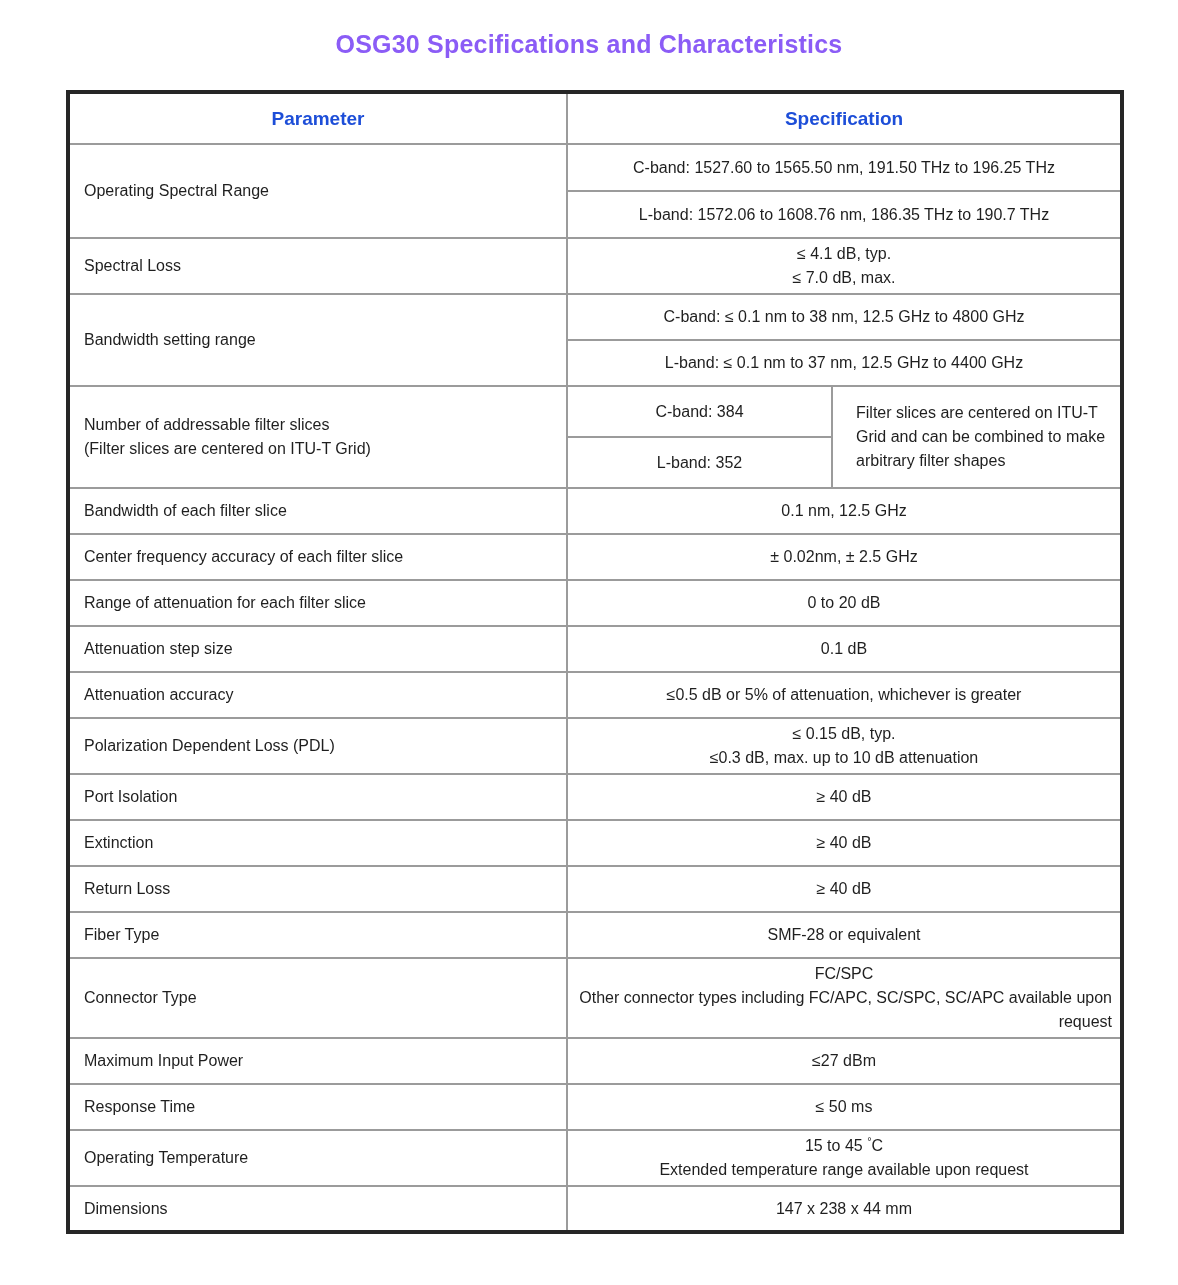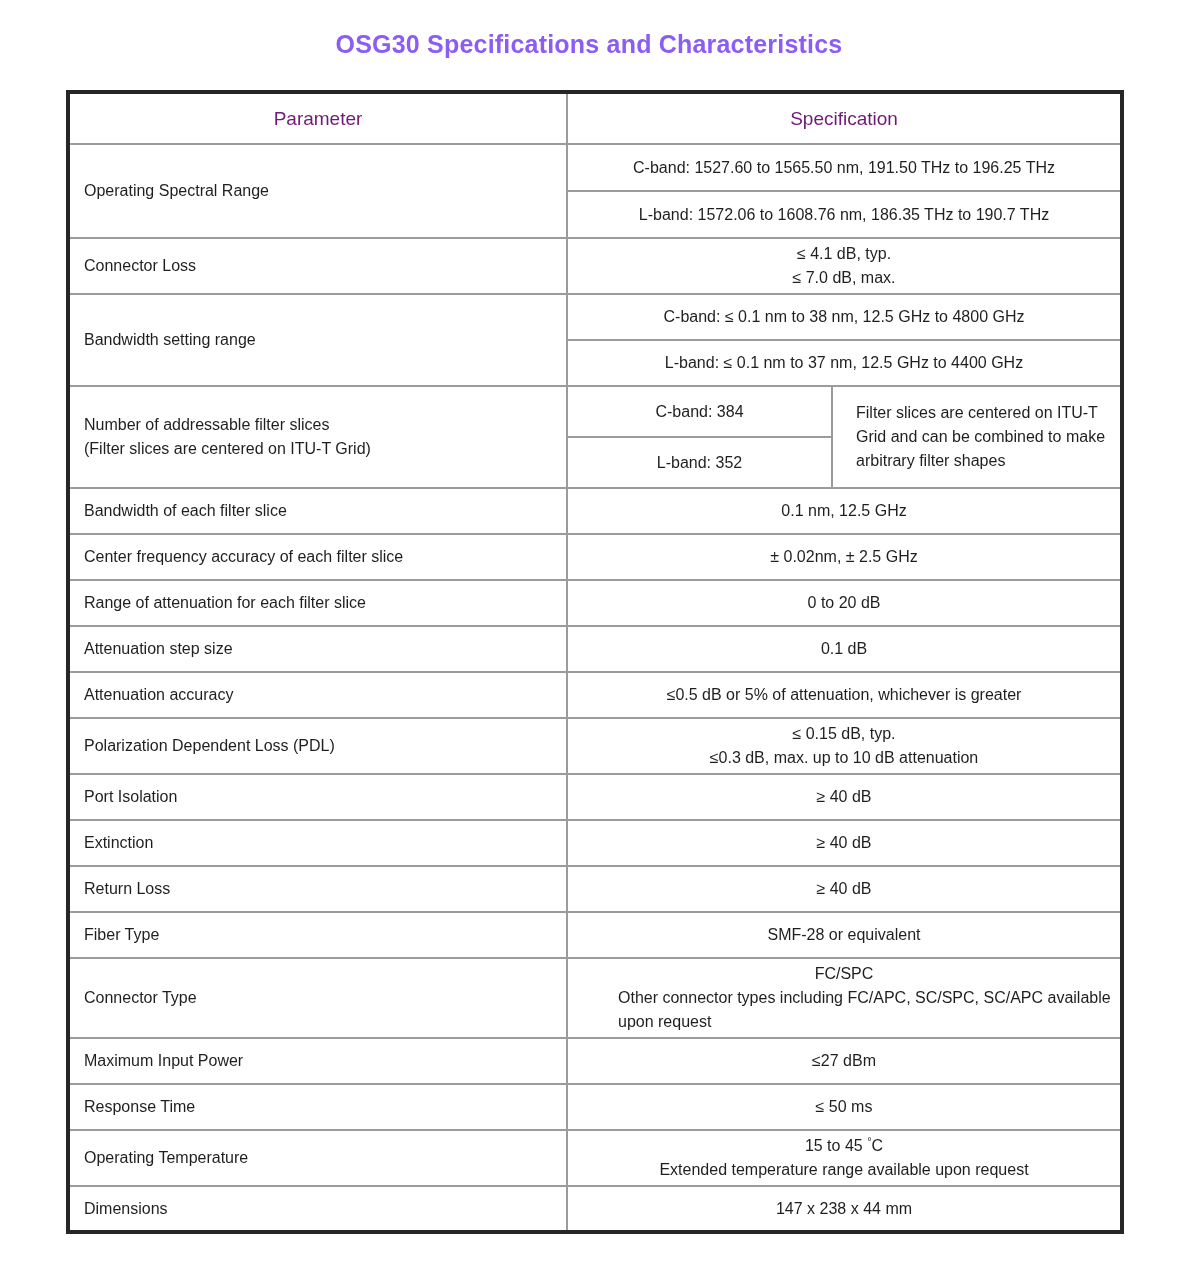--- a/index.html
+++ b/index.html
@@ -41,35 +41,34 @@
     font-size: 16px;
     line-height: 24px;
   }
   .spec-table th, .spec-table td {
     border: 2px solid #9b9b9b;
     padding: 3px 8px;
     vertical-align: middle;
   }
   .spec-table th {
     font-size: 19px;
-    font-weight: 400;
+    font-weight: 700;
     text-align: center;
-    color: #701a75;
+    color: #1d4ed8;
   }
   td.param {
     text-align: left;
     padding-left: 14px;
   }
   td.spec {
     text-align: center;
   }
   td.spec .left-line {
-    text-align: left;
+    text-align: right;
     padding-left: 2px;
-    margin-left: 40px;
   }
   td.note-cell {
     text-align: left;
     vertical-align: middle;
     padding-left: 23px;
     padding-right: 8px;
   }
   tr.rh-header { height: 52px; }
   tr.rh-a { height: 47px; }
   tr.rh-b { height: 46px; }
@@ -103,21 +102,21 @@
 
       <tr class="rh-a">
         <td class="param" rowspan="2">Operating Spectral Range</td>
         <td class="spec" colspan="2">C-band: 1527.60 to 1565.50 nm, 191.50 THz to 196.25 THz</td>
       </tr>
       <tr class="rh-a">
         <td class="spec" colspan="2">L-band:  1572.06 to 1608.76 nm, 186.35 THz to 190.7 THz</td>
       </tr>
 
       <tr>
-        <td class="param">Connector Loss</td>
+        <td class="param">Spectral Loss</td>
         <td class="spec" colspan="2">
           <div>≤ 4.1 dB, typ.</div>
           <div>≤ 7.0 dB, max.</div>
         </td>
       </tr>
 
       <tr class="rh-b">
         <td class="param" rowspan="2">Bandwidth setting range</td>
         <td class="spec" colspan="2">C-band: ≤ 0.1 nm to 38 nm, 12.5 GHz to 4800 GHz</td>
       </tr>

